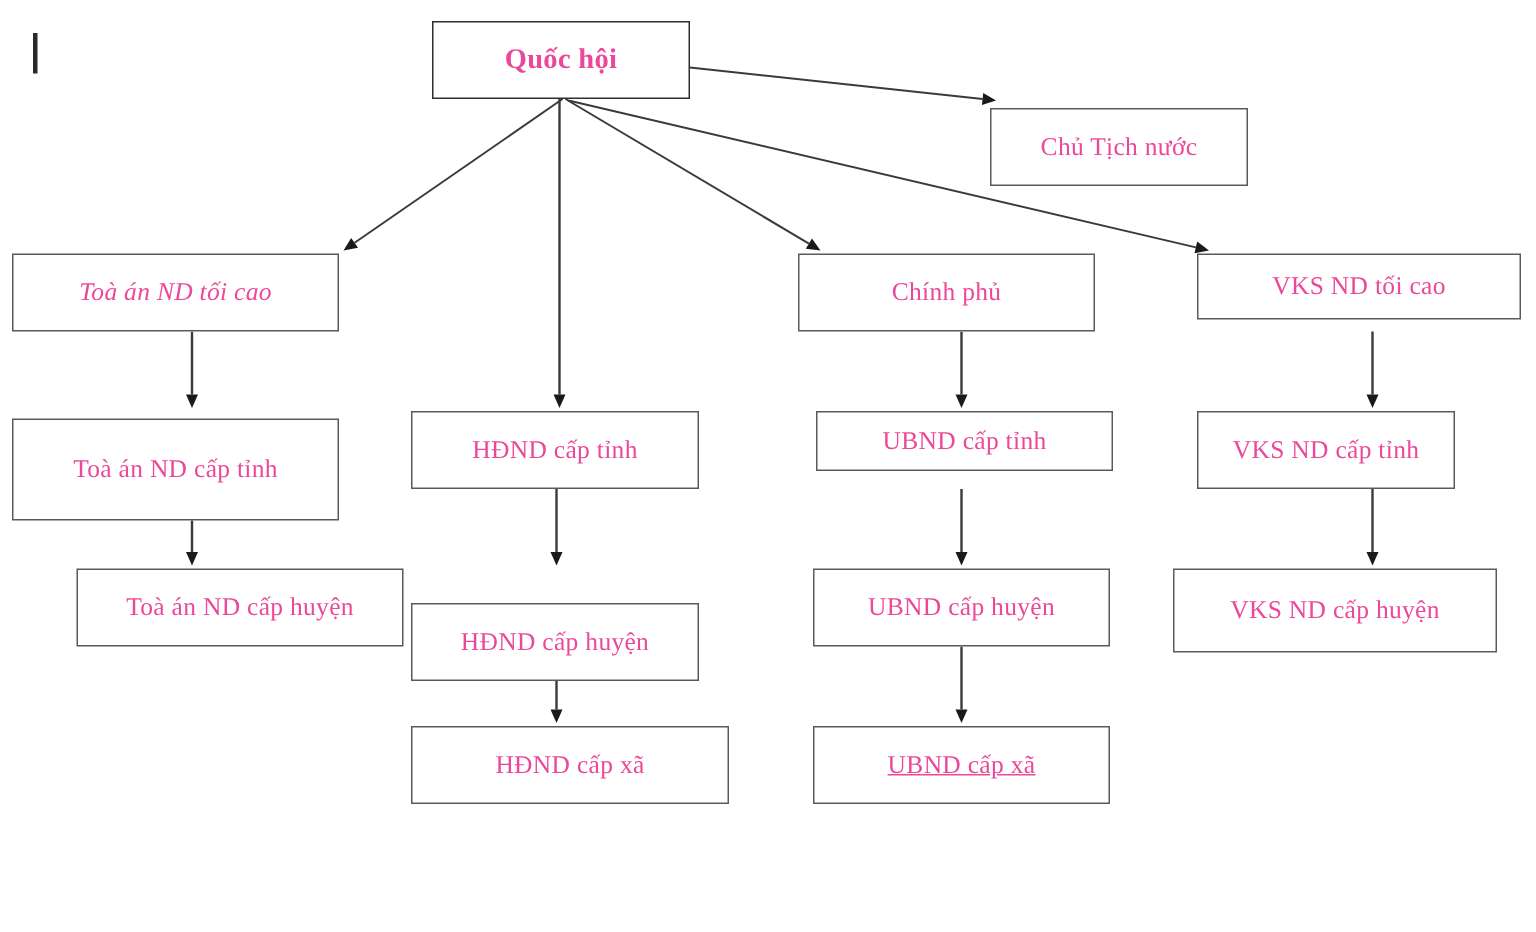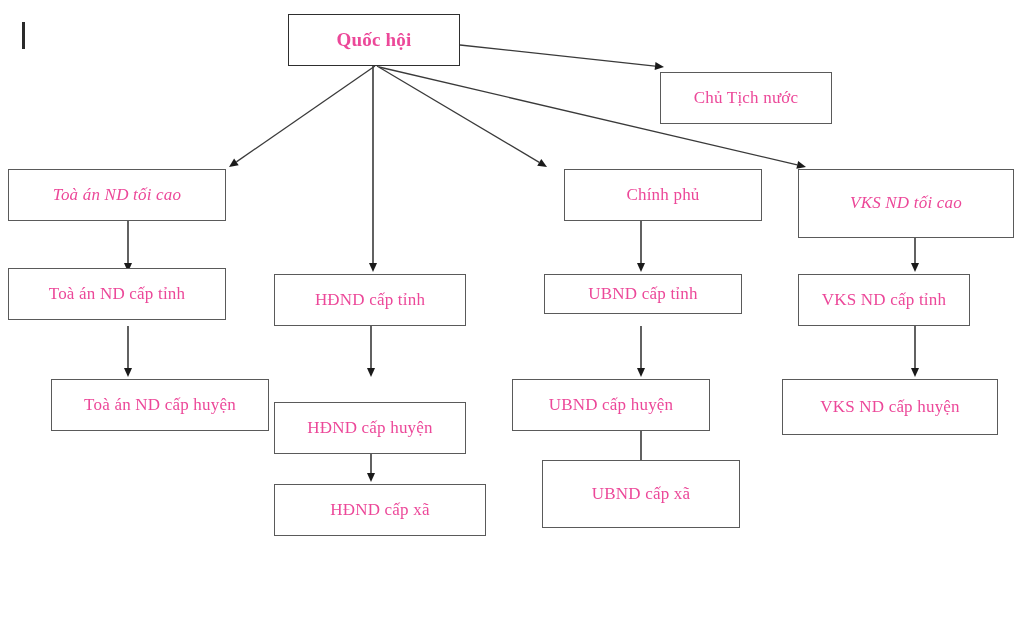--- a/index.html
+++ b/index.html
@@ -122,48 +122,48 @@
       </div>
       <div class="node" style="left: 660px; top: 52px; width: 172px; height: 52px; margin-top: 20px;">
         <span>Chủ Tịch nước</span>
       </div>
       <div class="node" style="left: 8px; top: 169px; width: 218px; height: 52px; font-style: italic;">
         <span>Toà án ND tối cao</span>
       </div>
       <div class="node" style="left: 274px; top: 274px; width: 192px; height: 52px;">
         <span>HĐND cấp tỉnh</span>
       </div>
-      <div class="node" style="left: 564px; top: 169px; width: 198px; height: 52px;">
+      <div class="node" style="left: 532px; top: 169px; width: 198px; height: 52px;">
         <span>Chính phủ</span>
       </div>
-      <div class="node" style="left: 798px; top: 169px; width: 216px; height: 69px; font-style: italic;">
+      <div class="node" style="left: 798px; top: 169px; width: 216px; height: 44px;">
         <span>VKS ND tối cao</span>
       </div>
-      <div class="node" style="left: 8px; top: 268px; width: 218px; height: 52px;">
+      <div class="node" style="left: 8px; top: 279px; width: 218px; height: 68px;">
         <span>Toà án ND cấp tỉnh</span>
       </div>
       <div class="node" style="left: 544px; top: 274px; width: 198px; height: 40px;">
         <span>UBND cấp tỉnh</span>
       </div>
       <div class="node" style="left: 798px; top: 274px; width: 172px; height: 52px;">
         <span>VKS ND cấp tỉnh</span>
       </div>
       <div class="node" style="left: 8px; top: 379px; width: 218px; height: 52px; margin-left: 43px;">
         <span>Toà án ND cấp huyện</span>
       </div>
       <div class="node" style="left: 274px; top: 379px; width: 192px; height: 52px; margin-top: 23px;">
         <span>HĐND cấp huyện</span>
       </div>
-      <div class="node" style="left: 512px; top: 379px; width: 198px; height: 52px;">
+      <div class="node" style="left: 542px; top: 379px; width: 198px; height: 52px;">
         <span>UBND cấp huyện</span>
       </div>
       <div class="node" style="left: 782px; top: 379px; width: 216px; height: 56px;">
         <span>VKS ND cấp huyện</span>
       </div>
       <div class="node" style="left: 274px; top: 484px; width: 212px; height: 52px;">
         <span>HĐND cấp xã</span>
       </div>
-      <div class="node" style="left: 542px; top: 460px; width: 198px; height: 68px;">
+      <div class="node" style="left: 542px; top: 484px; width: 198px; height: 52px; text-decoration: underline;">
         <span>UBND cấp xã</span>
       </div>
     </div>
 
 </div>
 
 </body></html>

